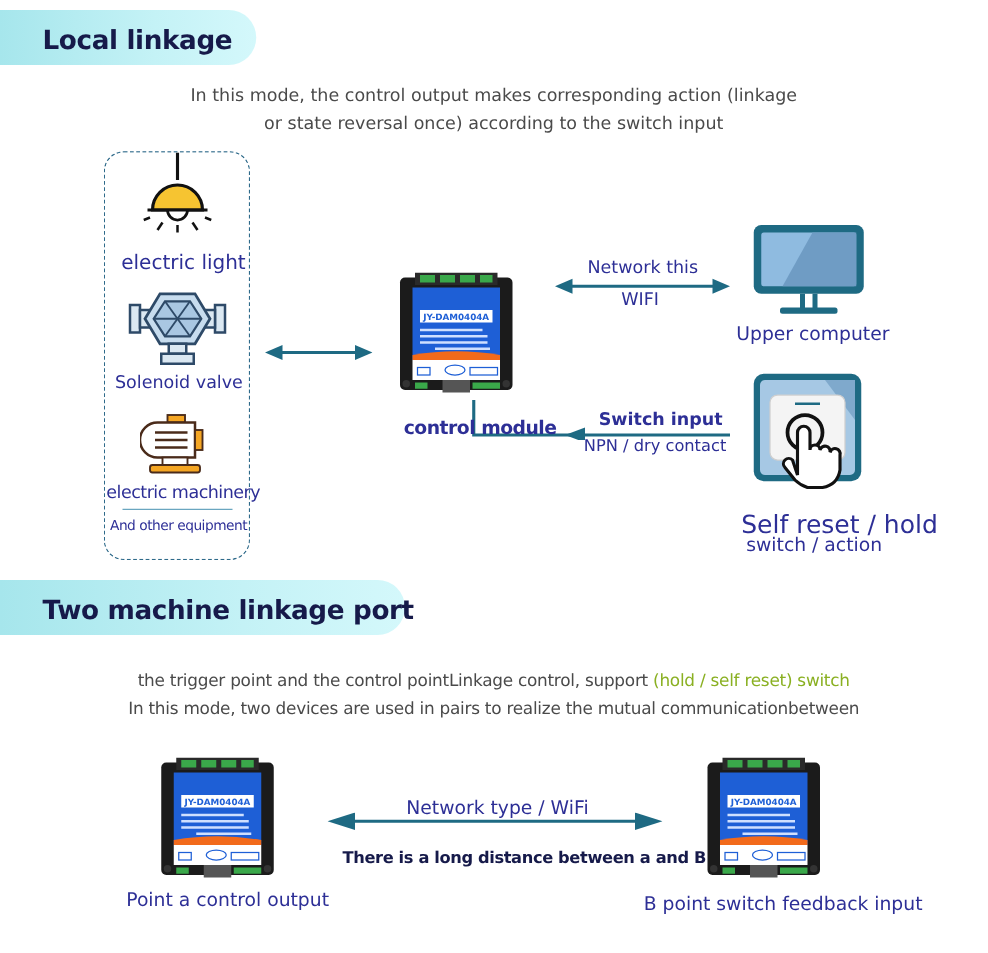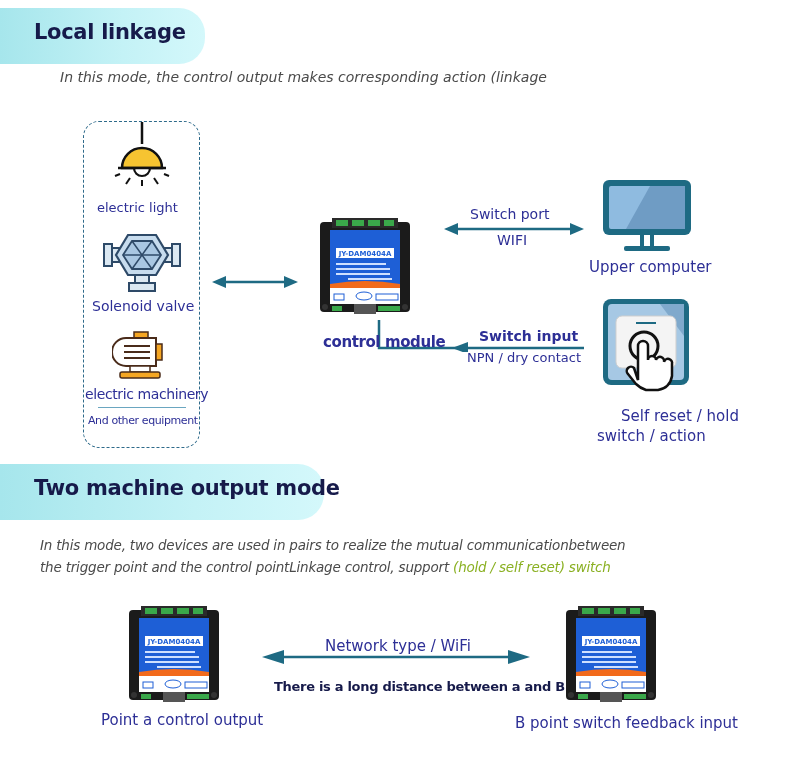--- a/index.html
+++ b/index.html
@@ -1,67 +1,68 @@
 <!DOCTYPE html>
 <html><head>
 <meta charset="utf-8">
 <style>
   * { box-sizing: border-box; margin: 0; padding: 0; }
   html, body { width: 790px; height: 762px; background: #ffffff; overflow: hidden; }
   body { position: relative; font-family: "Liberation Sans", "DejaVu Sans", sans-serif; color: #2b2f8a; }
   .abs { position: absolute; }
 
   .pill {
-    position: absolute; left: 0; height: 56px;
+    position: absolute; left: 0; height: 44px;
     background: linear-gradient(90deg, #a6e6ec 0%, #c4f2f6 60%, #d4f8fb 100%);
     border-radius: 0 26px 26px 0;
   }
   .pill-title {
     position: absolute; left: 34px; top: 0; height: 48px; line-height: 48px;
     font-family: "DejaVu Sans", sans-serif; font-weight: bold; font-size: 21px;
     color: #161a4a; white-space: nowrap; letter-spacing: -0.3px;
   }
   .desc {
-    position: absolute; color: #4a4a4a;
-    font-family: "DejaVu Sans", sans-serif; font-size: 14px; line-height: 22px; font-style: italic;
+    position: absolute; text-align: center; color: #4a4a4a;
+    font-family: "DejaVu Sans", sans-serif; font-size: 14px; line-height: 22px;
   }
   .hl { color: #8ab022; }
   .lbl { position: absolute; white-space: nowrap; color: #2d2f96; font-family: "DejaVu Sans", sans-serif; }
 
   .equip-box {
     position: absolute; left: 83px; top: 121px; width: 117px; height: 327px;
     border: 1.5px dashed #2e6a8a; border-radius: 16px;
   }
   .device { position: absolute; }
 </style>
 </head>
 <body>
 
 <div class="pill" style="top:8px; width:205px;">
   <span class="pill-title">Local linkage</span>
 </div>
 
 <div class="desc" style="left:60px; top:66px; width:670px;">
   <div>In this mode, the control output makes corresponding action (linkage</div>
+  <div>or state reversal once) according to the switch input</div>
 </div>
 
 <div class="equip-box"></div>
 
 <svg class="abs" style="left:114px; top:122px;" width="56" height="72" viewBox="0 0 56 72">
   <line x1="28" y1="0" x2="28" y2="22" stroke="#111" stroke-width="2.5"></line>
   <path d="M8 46 A20 20 0 0 1 48 46 Z" fill="#f6c431" stroke="#111" stroke-width="2.5"></path>
   <path d="M20 46 A8 8 0 0 0 36 46" fill="#fff" stroke="#111" stroke-width="2.2"></path>
   <line x1="4" y1="46" x2="52" y2="46" stroke="#111" stroke-width="2.5"></line>
   <line x1="28" y1="58" x2="28" y2="64" stroke="#111" stroke-width="2"></line>
   <line x1="16" y1="56" x2="12" y2="62" stroke="#111" stroke-width="2"></line>
   <line x1="40" y1="56" x2="44" y2="62" stroke="#111" stroke-width="2"></line>
   <line x1="6" y1="52" x2="1" y2="54" stroke="#111" stroke-width="2"></line>
   <line x1="50" y1="52" x2="55" y2="54" stroke="#111" stroke-width="2"></line>
 </svg>
-<div class="lbl" style="left:97px; top:200px; font-size:13px;">electric light</div>
+<div class="lbl" style="left:97px; top:200px; font-size:16px;">electric light</div>
 
 <svg class="abs" style="left:102px; top:232px;" width="80" height="62" viewBox="0 0 80 62">
   <rect x="2" y="12" width="8" height="22" fill="#dbe8f2" stroke="#2e4a68" stroke-width="2"></rect>
   <rect x="70" y="12" width="8" height="22" fill="#dbe8f2" stroke="#2e4a68" stroke-width="2"></rect>
   <rect x="10" y="16" width="60" height="14" fill="#dbe8f2" stroke="#2e4a68" stroke-width="2"></rect>
   <polygon points="26,3 54,3 66,23 54,43 26,43 14,23" fill="#c7dcee" stroke="#2e4a68" stroke-width="2.2"></polygon>
   <polygon points="30,9 50,9 59,23 50,37 30,37 21,23" fill="#a9c7e2" stroke="#2e4a68" stroke-width="1.8"></polygon>
   <line x1="30" y1="9" x2="50" y2="37" stroke="#2e4a68" stroke-width="1.5"></line>
   <line x1="50" y1="9" x2="30" y2="37" stroke="#2e4a68" stroke-width="1.5"></line>
   <line x1="21" y1="23" x2="59" y2="23" stroke="#2e4a68" stroke-width="1.5"></line>
@@ -121,21 +122,21 @@
   <circle cx="7" cy="89" r="3" fill="#333"></circle>
     <circle cx="87" cy="89" r="3" fill="#333"></circle>
 </svg>
 
 <svg class="abs" style="left:376px; top:320px;" width="210" height="32" viewBox="0 0 210 32">
   <polyline points="3,0 3,28 208,28" fill="none" stroke="#1e6a83" stroke-width="2.5"></polyline>
   <polygon points="76,28 92,22 92,34" fill="#1e6a83"></polygon>
 </svg>
 <div class="lbl" style="left:323px; top:333px; font-size:15px; font-weight:bold; letter-spacing:-0.4px;">control module</div>
 
-<div class="lbl" style="left:470px; top:206px; font-size:14px;">Switch port</div>
+<div class="lbl" style="left:470px; top:206px; font-size:14px;">Network this</div>
 <svg class="abs" style="left:444px; top:222px;" width="140" height="14" viewBox="0 0 140 14">
   <line x1="8" y1="7" x2="132" y2="7" stroke="#1e6a83" stroke-width="2.5"></line>
   <polygon points="0,7 14,1 14,13" fill="#1e6a83"></polygon>
   <polygon points="140,7 126,1 126,13" fill="#1e6a83"></polygon>
 </svg>
 <div class="lbl" style="left:497px; top:232px; font-size:14px;">WIFI</div>
 
 <svg class="abs" style="left:600px; top:177px;" width="96" height="78" viewBox="0 0 96 78">
   <rect x="3" y="3" width="88" height="55" rx="6" fill="#1e6a83"></rect>
   <rect x="9" y="9" width="76" height="43" rx="2" fill="#8fbbe0"></rect>
@@ -151,30 +152,30 @@
 
 <svg class="abs" style="left:600px; top:296px;" width="94" height="98" viewBox="0 0 94 98">
   <rect x="3" y="3" width="86" height="86" rx="8" fill="#1e6a83"></rect>
   <rect x="8" y="8" width="76" height="76" rx="4" fill="#a6c8e4"></rect>
   <polygon points="60,8 84,8 84,40" fill="#7fa9cc"></polygon>
   <rect x="16" y="20" width="60" height="52" rx="6" fill="#f4f4f4" stroke="#cfcfcf"></rect>
   <line x1="36" y1="27" x2="56" y2="27" stroke="#1e6a83" stroke-width="2"></line>
   <circle cx="44" cy="50" r="14" fill="none" stroke="#111" stroke-width="3"></circle>
   <path d="M38 84 L38 50 A5 5 0 0 1 48 50 L48 64 A4 4 0 0 1 56 64 A4 4 0 0 1 64 66 A4 4 0 0 1 72 68 L72 80 Q70 92 58 94 L46 94 Q40 92 36 88 L28 78 A4 4 0 0 1 34 72 Z" fill="#ffffff" stroke="#111" stroke-width="2.5"></path>
 </svg>
-<div class="lbl" style="left:593px; top:407px; font-size:15px;margin-left:28px;">Self reset / hold</div>
+<div class="lbl" style="left:593px; top:407px; font-size:20px;">Self reset / hold</div>
 <div class="lbl" style="left:597px; top:427px; font-size:15px;">switch / action</div>
 
 <div class="pill" style="top:464px; width:324px;">
-  <span class="pill-title">Two machine output mode</span>
+  <span class="pill-title">Two machine linkage port</span>
 </div>
 
 <div class="desc" style="left:40px; top:534px; width:710px; font-size:13.5px; letter-spacing:-0.2px;">
+  <div><span>the trigger point and the control pointLinkage control, support </span><span class="hl">(hold / self reset) switch</span></div>
   <div>In this mode, two devices are used in pairs to realize the mutual communicationbetween</div>
-  <div><span>the trigger point and the control pointLinkage control, support </span><span class="hl">(hold / self reset) switch</span></div>
 </div>
 
 <svg class="device" style="left:124px; top:606px;" width="100" height="100" viewBox="0 0 94 100">
   <rect x="2" y="4" width="90" height="90" rx="4" fill="#1b1b1b"></rect>
   <rect x="14" y="0" width="66" height="10" fill="#2a2a2a"></rect>
   <g fill="#3aa84a">
       <rect x="18" y="2" width="12" height="6"></rect>
       <rect x="34" y="2" width="12" height="6"></rect>
       <rect x="50" y="2" width="12" height="6"></rect>
       <rect x="66" y="2" width="10" height="6"></rect>

